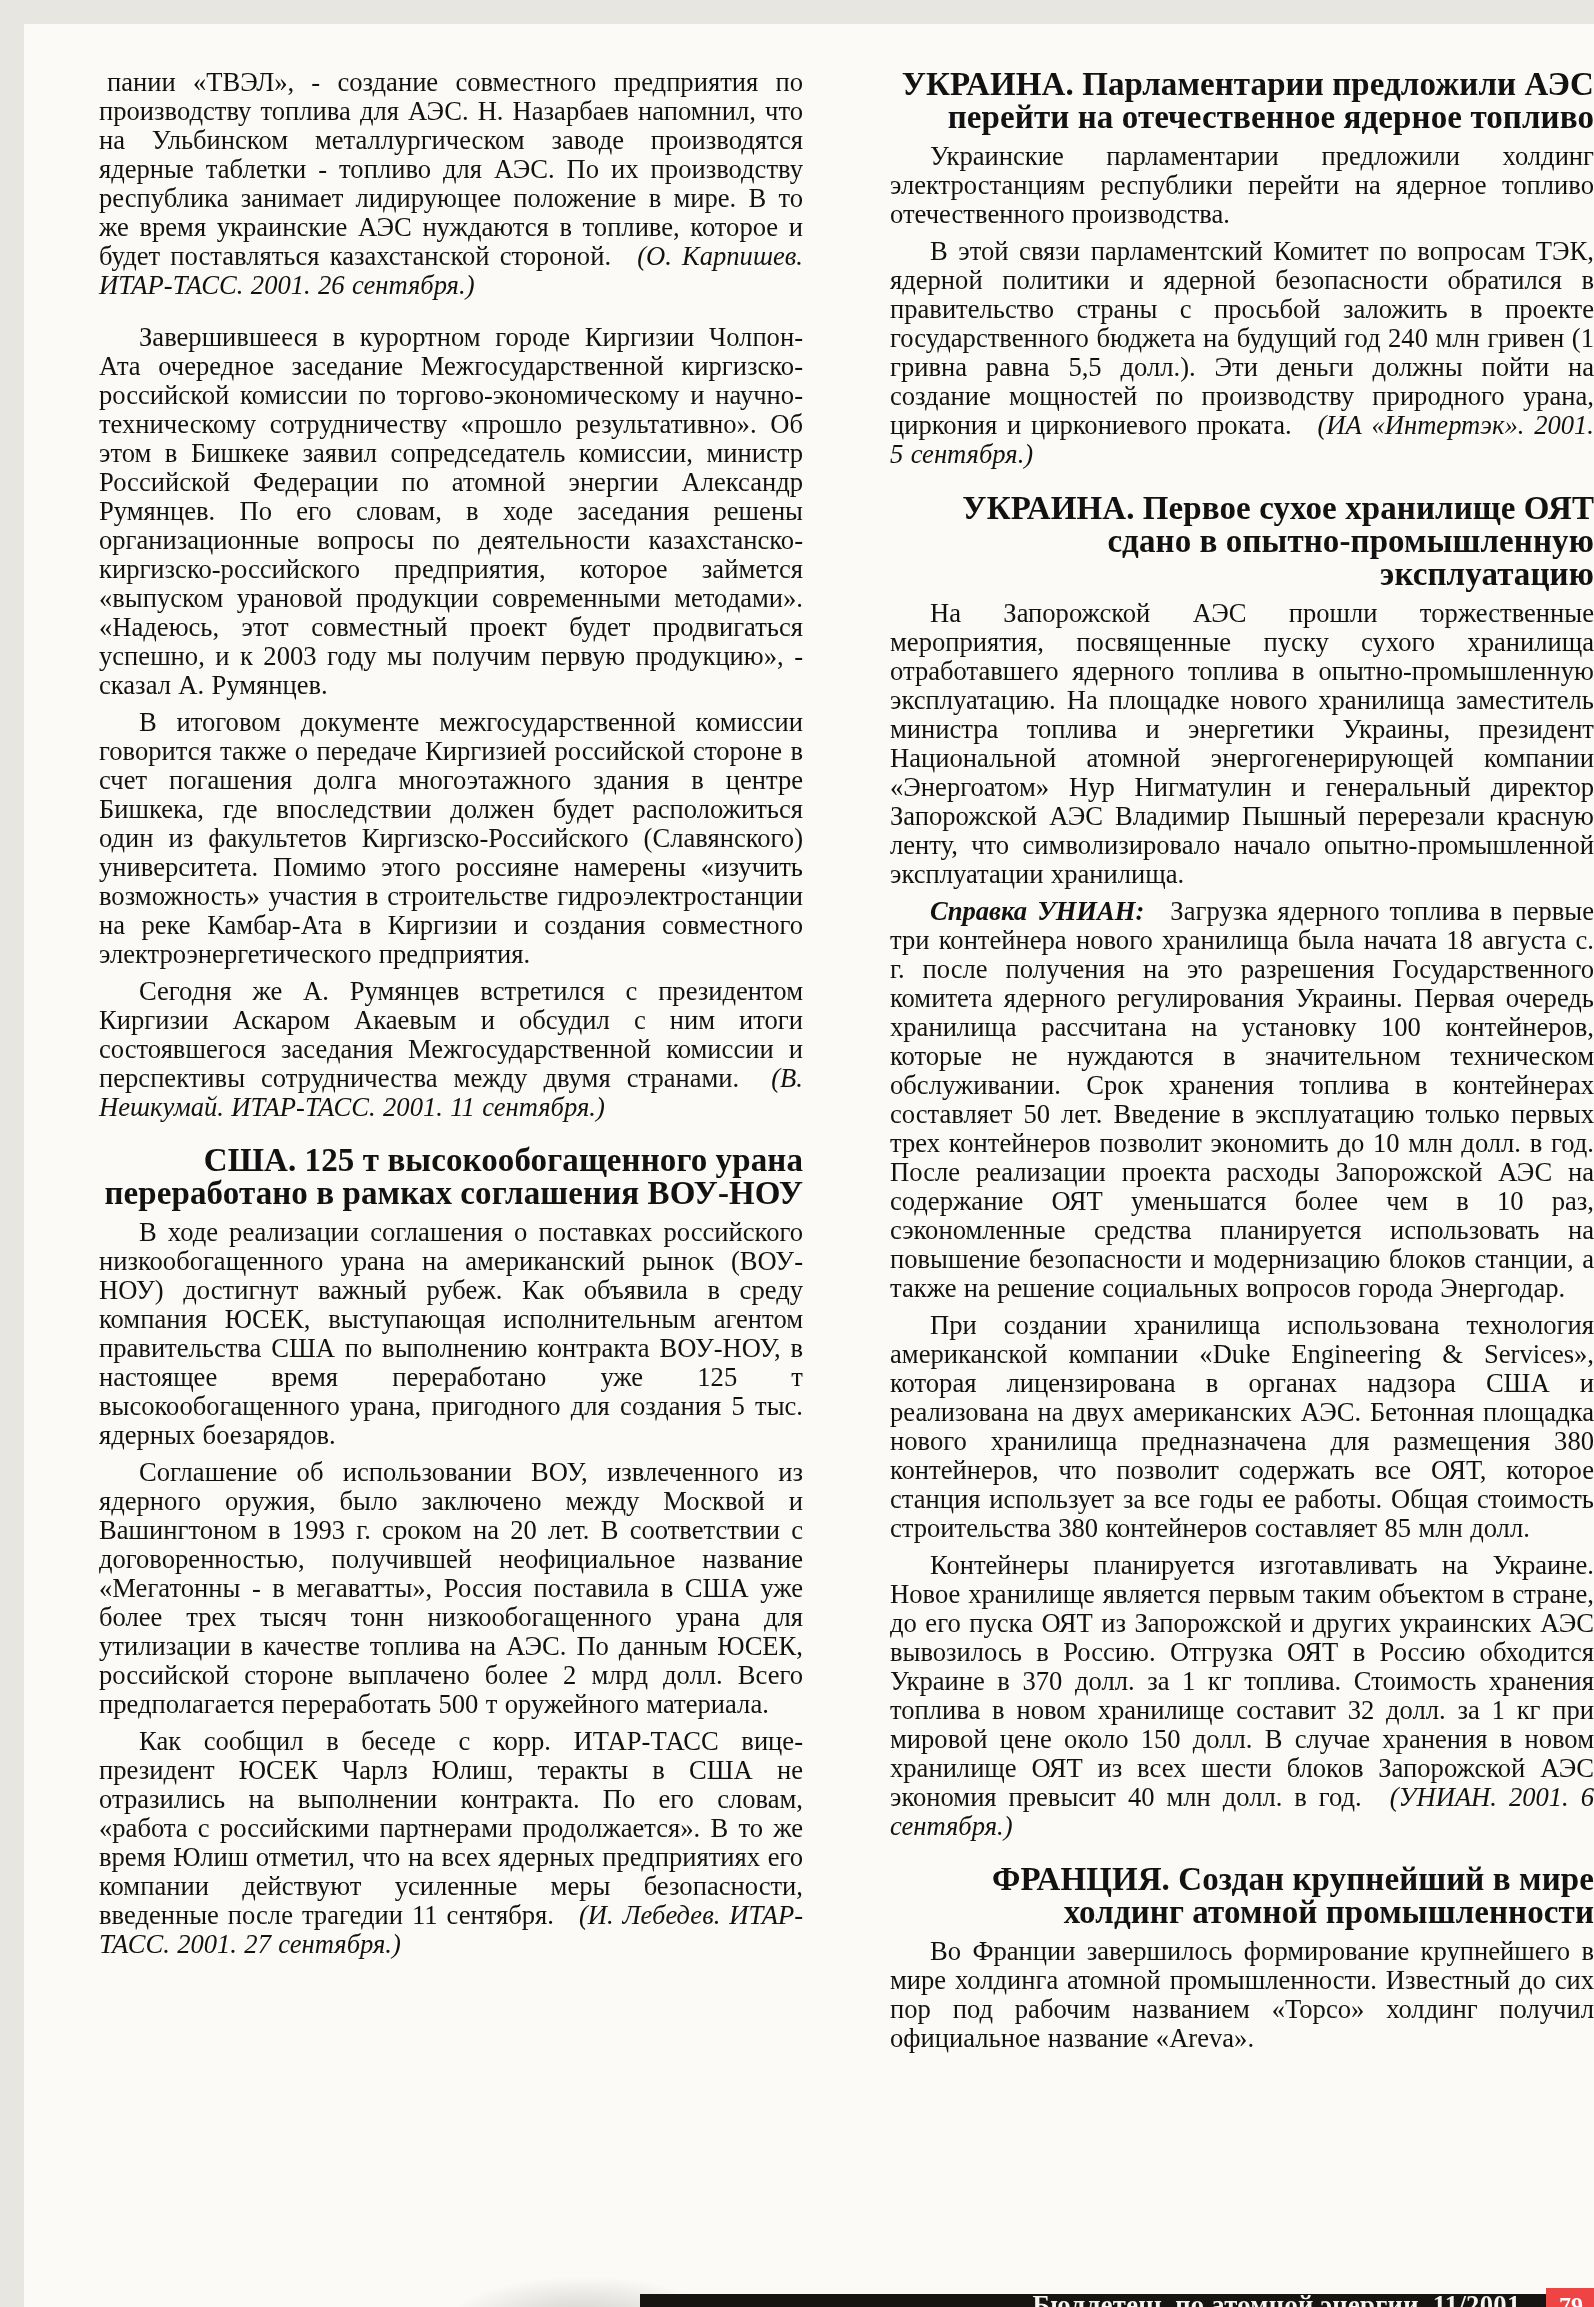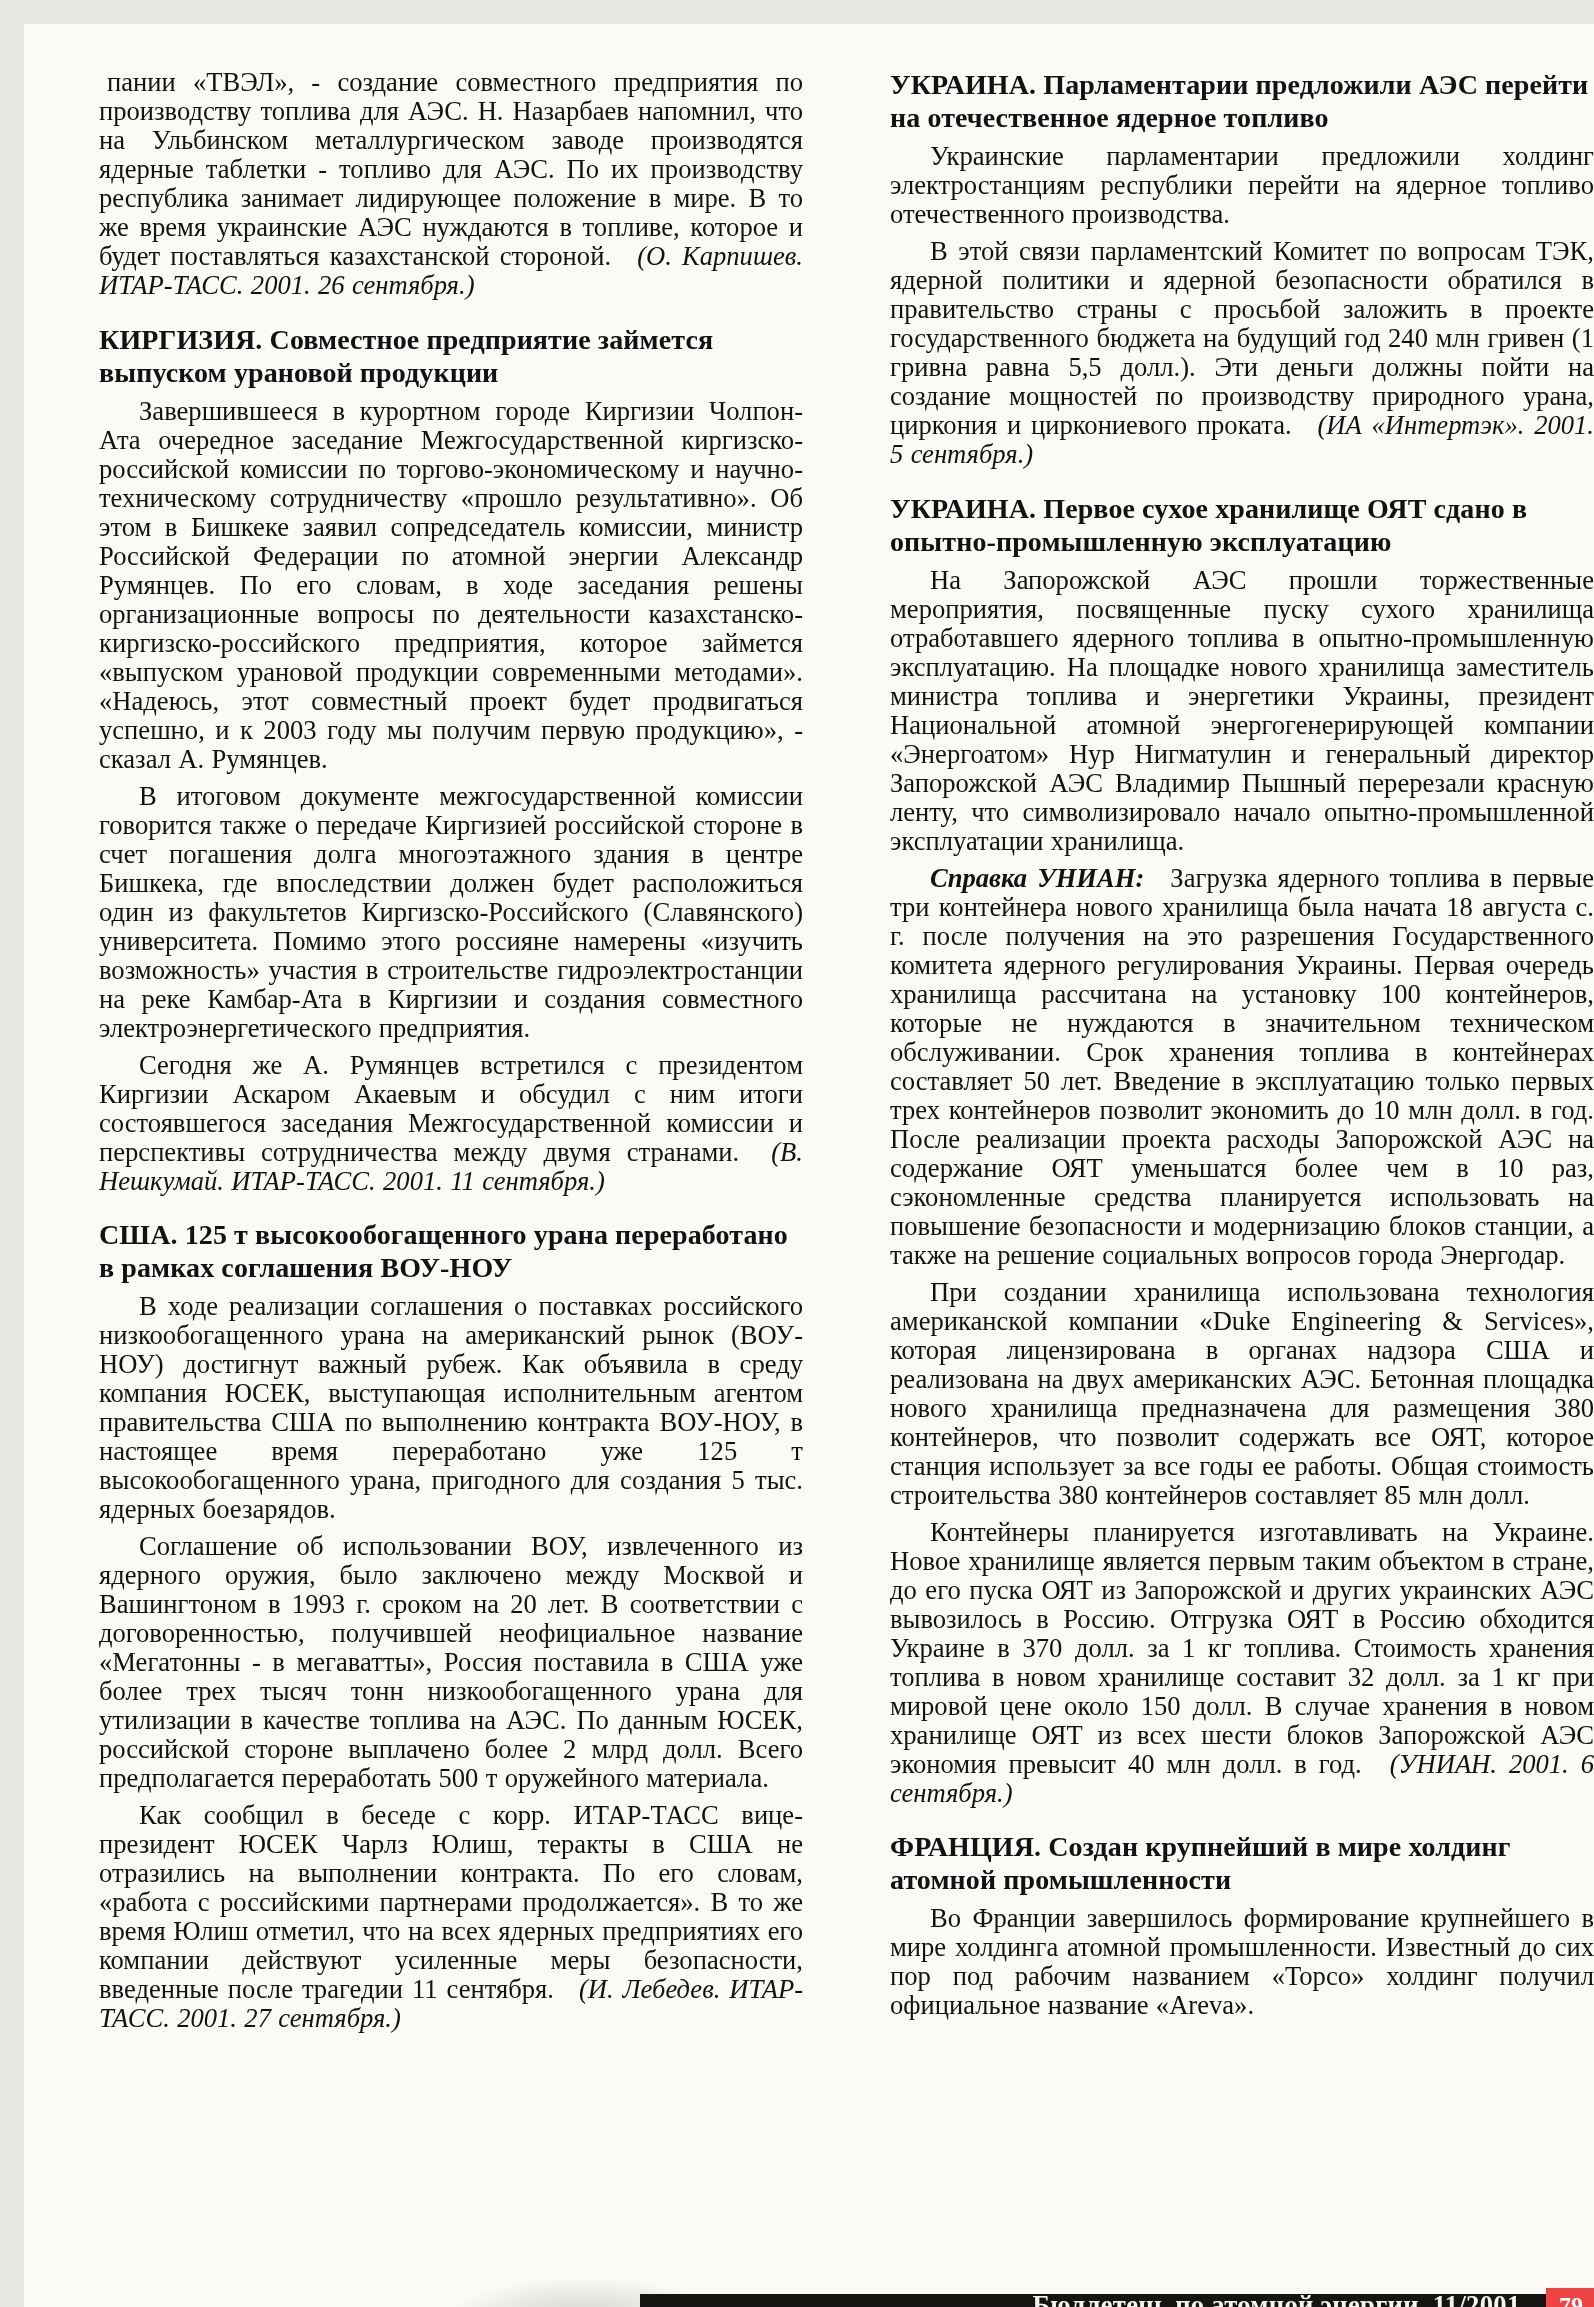--- a/index.html
+++ b/index.html
@@ -21,24 +21,24 @@
     gap: 39px;
     padding: 20px 43px 0 43px;
   }
   .column {
     width: 736px;
     flex: 0 0 736px;
   }
   .article { margin-top: 22.6px; }
   .article:first-child { margin-top: 0; }
   .article-heading {
-    font-size: 28px;
+    font-size: 33px;
     line-height: 33px;
     font-weight: bold;
-    text-align: left;
+    text-align: right;
     margin-bottom: 8px;
     letter-spacing: 0.1px;
   }
   .para {
     font-size: 26.6px;
     line-height: 29px;
     text-align: justify;
     text-indent: 32px;
     word-spacing: 0.7px;
   }
@@ -87,21 +87,20 @@
 </head>
 <body>
 
 <div class="page">
   <div class="columns">
     <div class="column" id="col-left">
         <article class="article">
           <p class="para no-indent"><span>пании «ТВЭЛ», - создание совместного предприятия по производству топлива для АЭС. Н. Назарбаев напомнил, что на Ульбинском металлургическом заводе производятся ядерные таблетки - топливо для АЭС. По их производству республика занимает лидирующее положение в мире. В то же время украинские АЭС нуждаются в топливе, которое и будет поставляться казахстанской стороной.</span> <span class="source">(О. Карпишев. ИТАР-ТАСС. 2001. 26 сентября.)</span></p>
         </article>
         <article class="article">
-          <h2 class="article-heading">КИРГИЗИЯ. Совместное предприятие займется выпуском урановой продукции</h2>
           <p class="para"><span>Завершившееся в курортном городе Киргизии Чолпон-Ата очередное заседание Межгосударственной киргизско-российской комиссии по торгово-экономическому и научно-техническому сотрудничеству «прошло результативно». Об этом в Бишкеке заявил сопредседатель комиссии, министр Российской Федерации по атомной энергии Александр Румянцев. По его словам, в ходе заседания решены организационные вопросы по деятельности казахстанско-киргизско-российского предприятия, которое займется «выпуском урановой продукции современными методами». «Надеюсь, этот совместный проект будет продвигаться успешно, и к 2003 году мы получим первую продукцию», - сказал А. Румянцев.</span></p>
           <p class="para"><span>В итоговом документе межгосударственной комиссии говорится также о передаче Киргизией российской стороне в счет погашения долга многоэтажного здания в центре Бишкека, где впоследствии должен будет расположиться один из факультетов Киргизско-Российского (Славянского) университета. Помимо этого россияне намерены «изучить возможность» участия в строительстве гидроэлектростанции на реке Камбар-Ата в Киргизии и создания совместного электроэнергетического предприятия.</span></p>
           <p class="para"><span>Сегодня же А. Румянцев встретился с президентом Киргизии Аскаром Акаевым и обсудил с ним итоги состоявшегося заседания Межгосударственной комиссии и перспективы сотрудничества между двумя странами.</span> <span class="source">(В. Нешкумай. ИТАР-ТАСС. 2001. 11 сентября.)</span></p>
         </article>
         <article class="article">
           <h2 class="article-heading">США. 125 т высокообогащенного урана переработано в рамках соглашения ВОУ-НОУ</h2>
           <p class="para"><span>В ходе реализации соглашения о поставках российского низкообогащенного урана на американский рынок (ВОУ-НОУ) достигнут важный рубеж. Как объявила в среду компания ЮСЕК, выступающая исполнительным агентом правительства США по выполнению контракта ВОУ-НОУ, в настоящее время переработано уже 125 т высокообогащенного урана, пригодного для создания 5 тыс. ядерных боезарядов.</span></p>
           <p class="para"><span>Соглашение об использовании ВОУ, извлеченного из ядерного оружия, было заключено между Москвой и Вашингтоном в 1993 г. сроком на 20 лет. В соответствии с договоренностью, получившей неофициальное название «Мегатонны - в мегаватты», Россия поставила в США уже более трех тысяч тонн низкообогащенного урана для утилизации в качестве топлива на АЭС. По данным ЮСЕК, российской стороне выплачено более 2 млрд долл. Всего предполагается переработать 500 т оружейного материала.</span></p>
           <p class="para"><span>Как сообщил в беседе с корр. ИТАР-ТАСС вице-президент ЮСЕК Чарлз Юлиш, теракты в США не отразились на выполнении контракта. По его словам, «работа с российскими партнерами продолжается». В то же время Юлиш отметил, что на всех ядерных предприятиях его компании действуют усиленные меры безопасности, введенные после трагедии 11 сентября.</span> <span class="source">(И. Лебедев. ИТАР-ТАСС. 2001. 27 сентября.)</span></p>
         </article>

